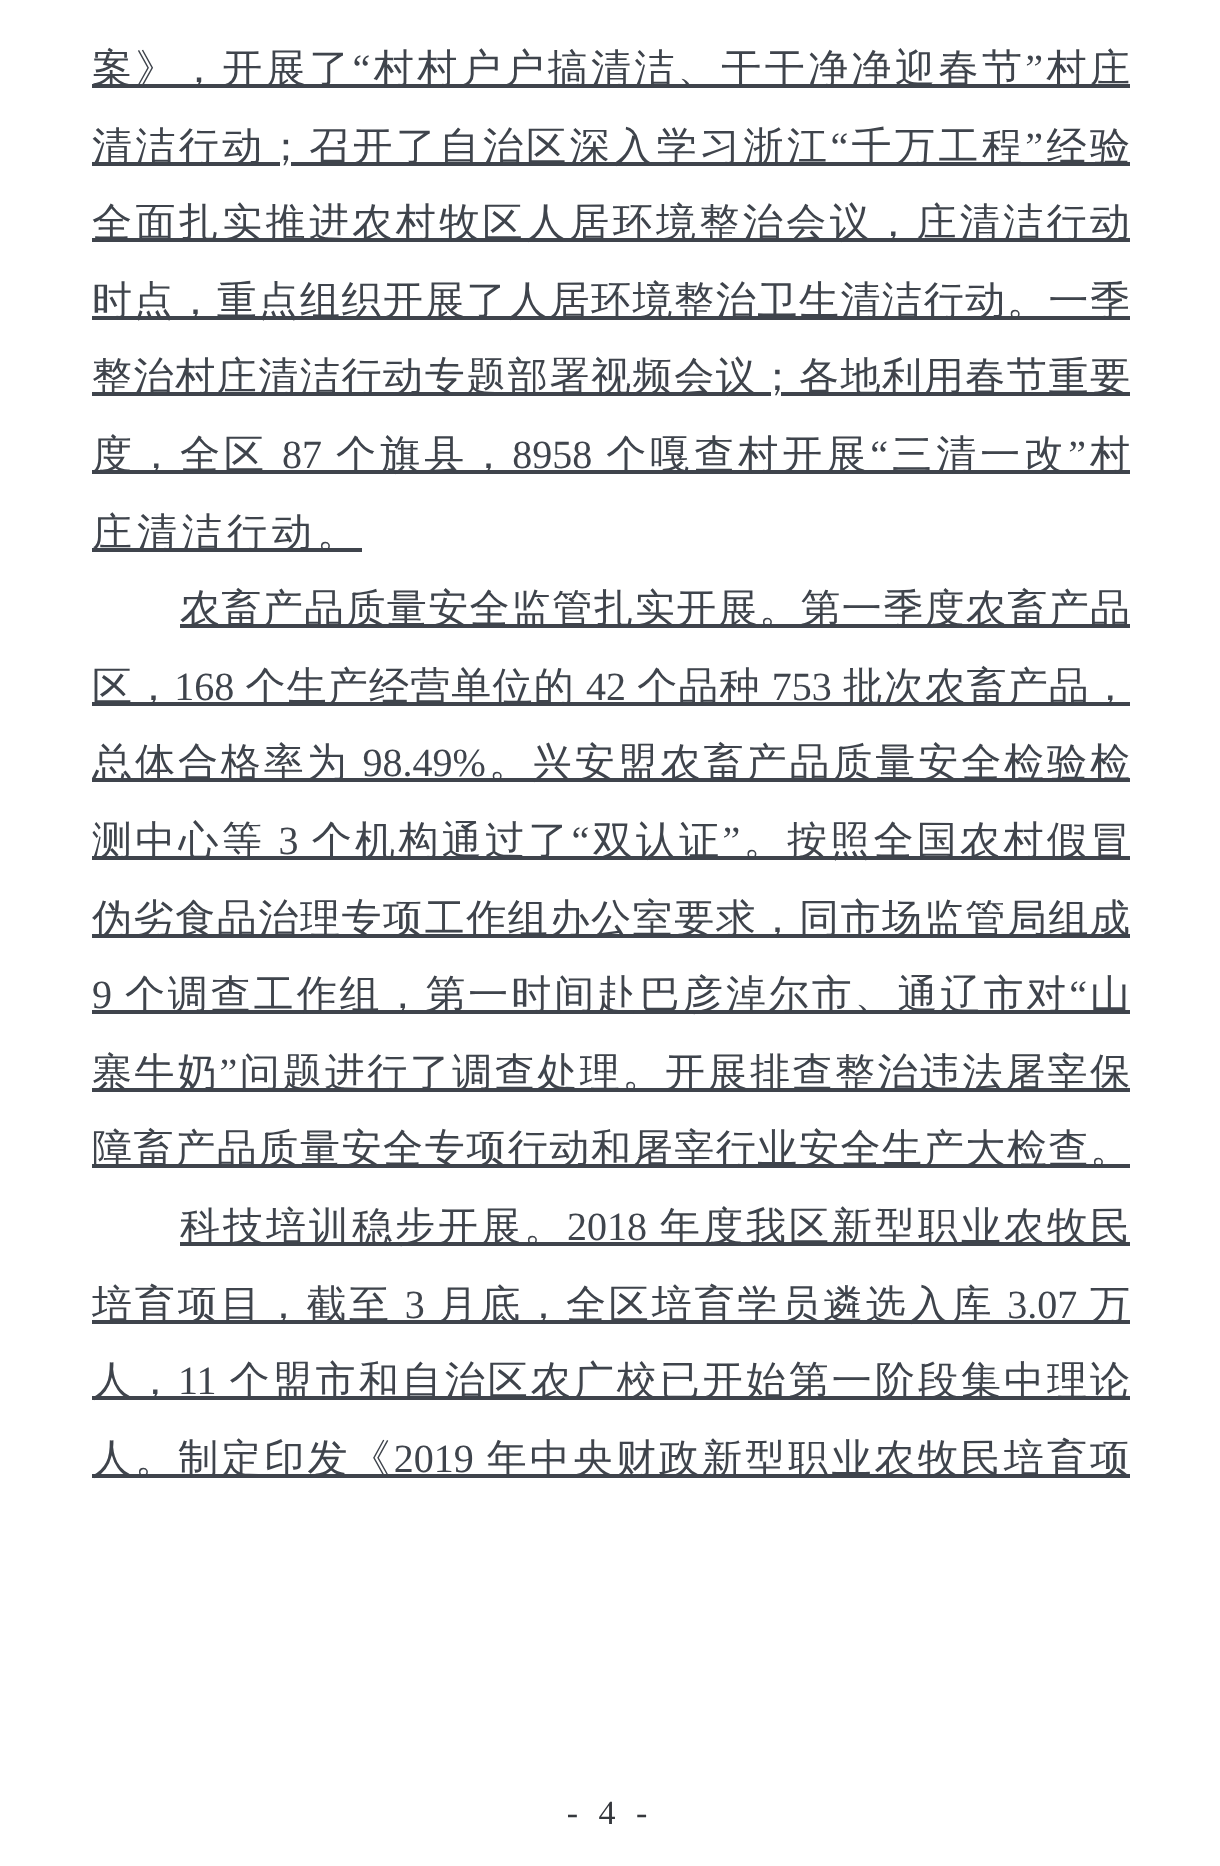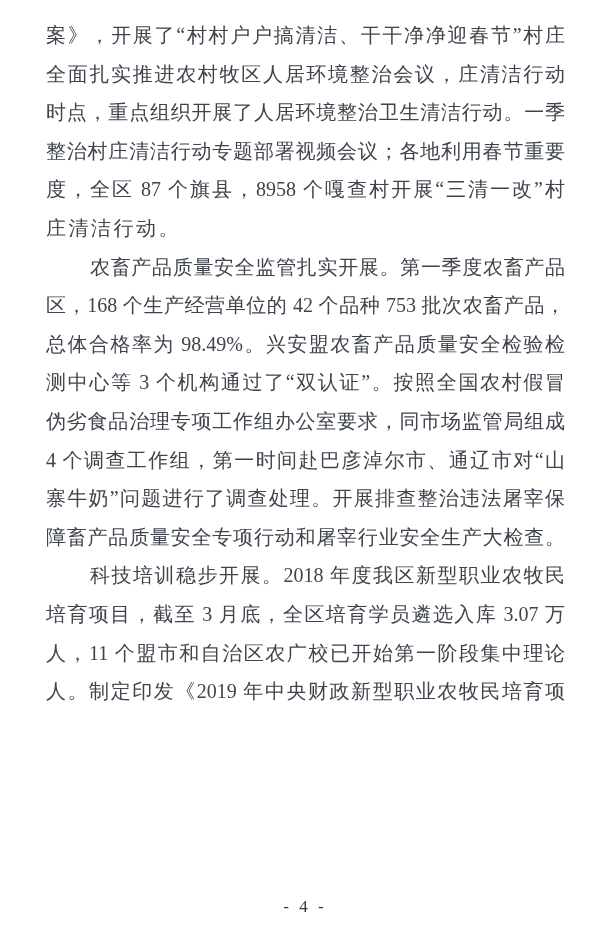--- a/index.html
+++ b/index.html
@@ -12,20 +12,21 @@
     background: #ffffff;
     font-family: "Liberation Serif", "DejaVu Serif", serif;
     color: #3f444c;
     overflow: hidden;
   }
   .doc-body {
     position: absolute;
     top: 16px;
     left: 46px;
     right: 45px;
+    text-decoration: underline;
   }
   .paragraph { margin: 0; }
   .line {
     font-size: 20px;
     line-height: 38.6px;
     height: 38.6px;
     text-align: justify;
     text-align-last: justify;
     overflow: hidden;
     white-space: normal;
@@ -49,33 +50,34 @@
     color: #35383d;
   }
 </style>
 </head>
 <body>
 
 <div class="page">
   <div class="doc-body">
       <div class="paragraph">
         <div class="line">案》，开展了“村村户户搞清洁、干干净净迎春节”村庄</div>
+        <div class="line">清洁行动；召开了自治区深入学习浙江“千万工程”经验</div>
         <div class="line">全面扎实推进农村牧区人居环境整治会议，庄清洁行动</div>
         <div class="line">时点，重点组织开展了人居环境整治卫生清洁行动。一季</div>
         <div class="line">整治村庄清洁行动专题部署视频会议；各地利用春节重要</div>
         <div class="line">度，全区 87 个旗县，8958 个嘎查村开展“三清一改”村</div>
         <div class="line no-justify">庄清洁行动。</div>
       </div>
       <div class="paragraph">
         <div class="line indent">农畜产品质量安全监管扎实开展。第一季度农畜产品</div>
         <div class="line">区，168 个生产经营单位的 42 个品种 753 批次农畜产品，</div>
         <div class="line">总体合格率为 98.49%。兴安盟农畜产品质量安全检验检</div>
         <div class="line">测中心等 3 个机构通过了“双认证”。按照全国农村假冒</div>
         <div class="line">伪劣食品治理专项工作组办公室要求，同市场监管局组成</div>
-        <div class="line">4 个调查工作组，第一时间赴巴彦淖尔市、通辽市对“山</div>
+        <div class="line">9 个调查工作组，第一时间赴巴彦淖尔市、通辽市对“山</div>
         <div class="line">寨牛奶”问题进行了调查处理。开展排查整治违法屠宰保</div>
         <div class="line">障畜产品质量安全专项行动和屠宰行业安全生产大检查。</div>
       </div>
       <div class="paragraph">
         <div class="line indent">科技培训稳步开展。2018 年度我区新型职业农牧民</div>
         <div class="line">培育项目，截至 3 月底，全区培育学员遴选入库 3.07 万</div>
         <div class="line">人，11 个盟市和自治区农广校已开始第一阶段集中理论</div>
         <div class="line">人。制定印发《2019 年中央财政新型职业农牧民培育项</div>
       </div>
     </div>

